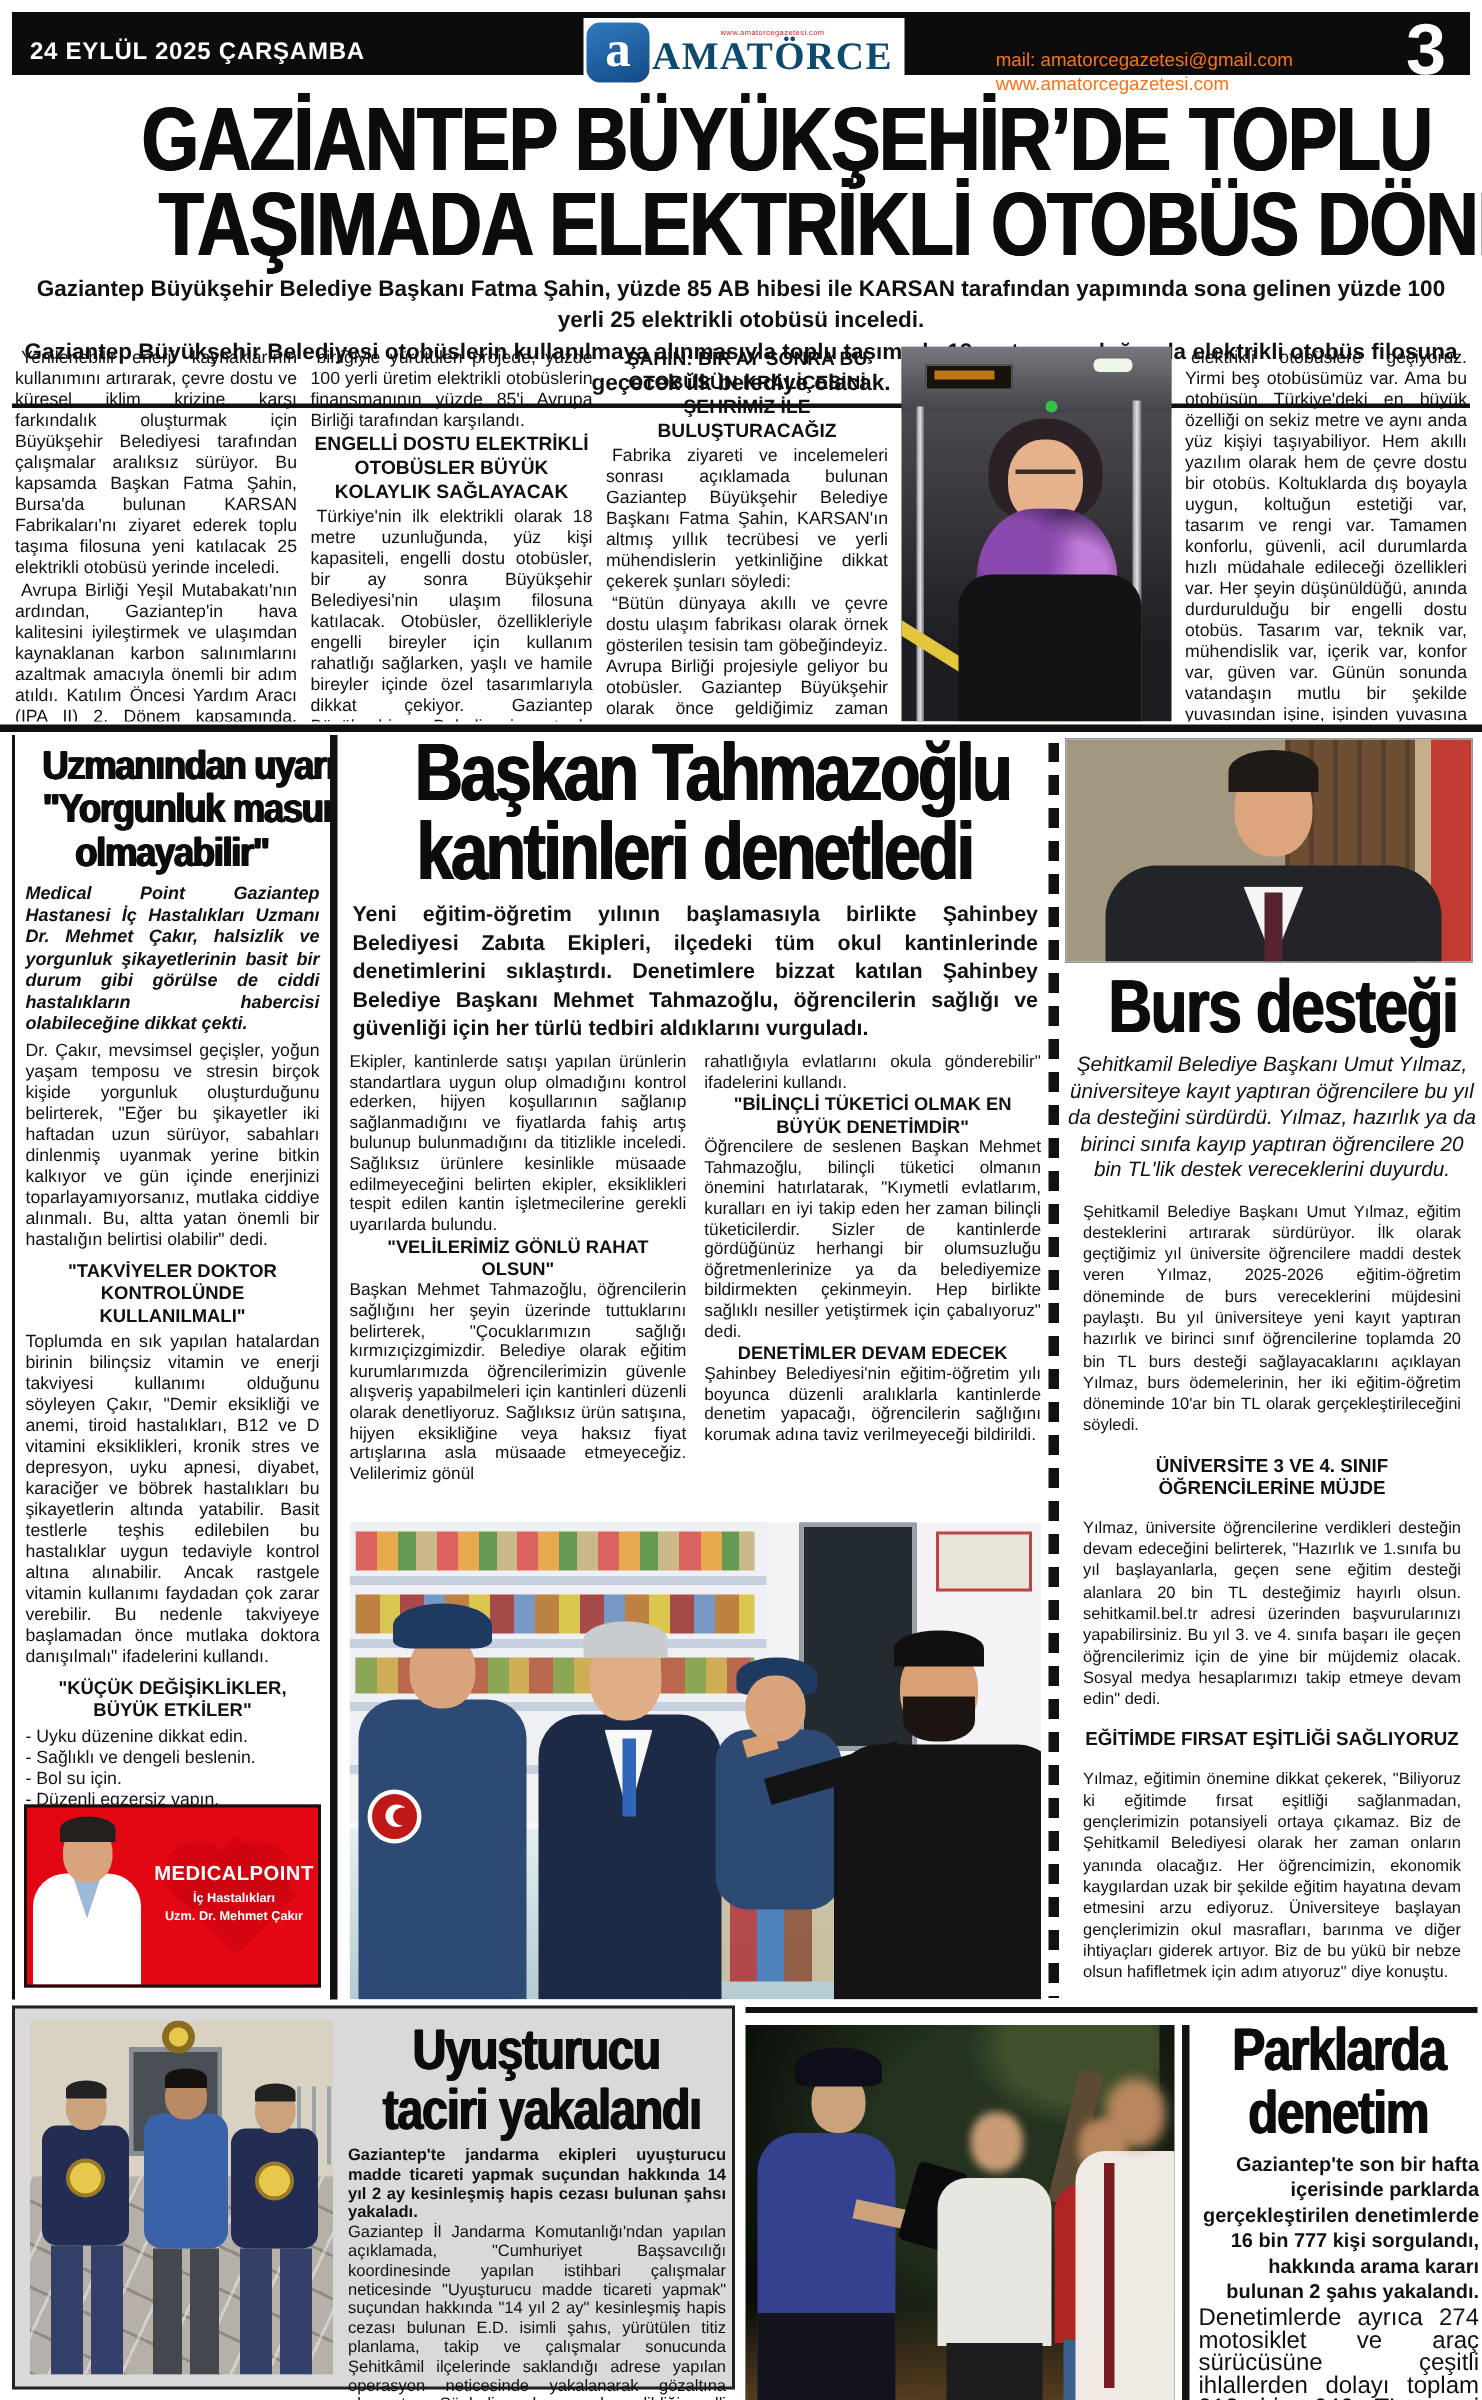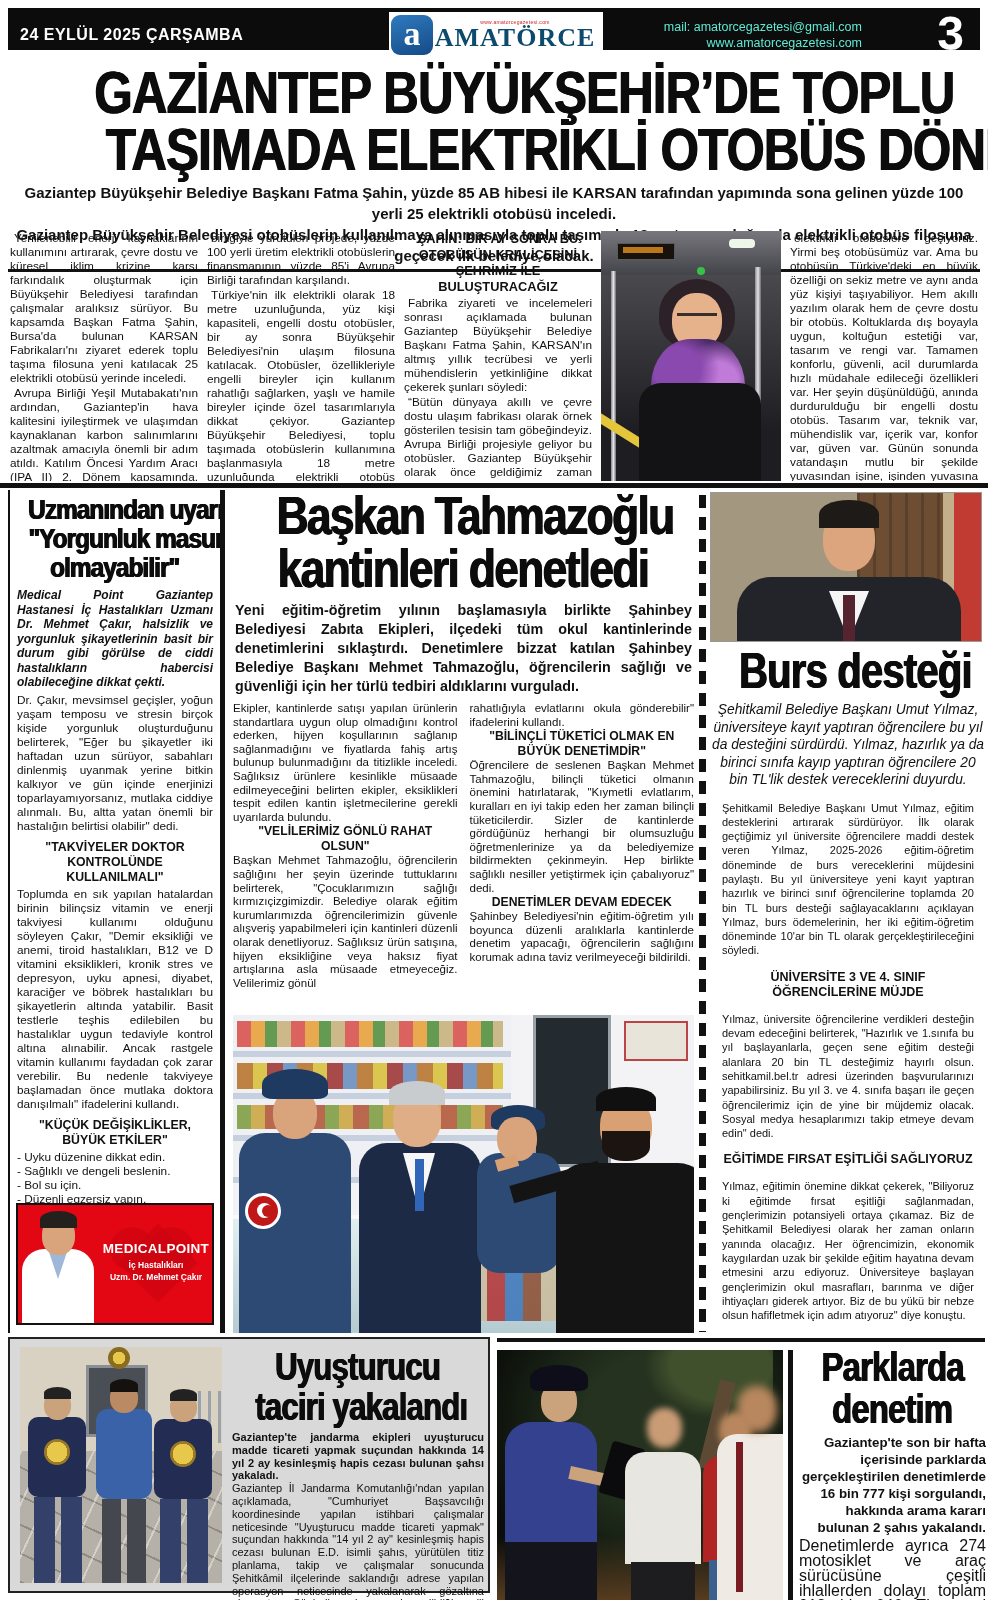--- a/index.html
+++ b/index.html
@@ -9,21 +9,21 @@
 
   
   #masthead{position:absolute;left:8px;top:8px;width:972px;height:42px;background:#0c0c0c;}
   #date{position:absolute;left:12px;top:18px;color:#fff;font-weight:bold;font-size:16px;letter-spacing:.5px;}
   #logo-box{position:absolute;left:381px;top:4px;width:214px;height:46px;background:#fff;display:flex;align-items:center;padding:2px 6px 2px 2px;}
   #logo-a{width:42px;height:40px;background:linear-gradient(160deg,#2f7bc0,#144a86);border-radius:9px;color:#fff;
           font-family:"Liberation Serif",serif;font-weight:bold;font-size:34px;line-height:38px;text-align:center;flex:0 0 auto;}
   #logo-right{flex:1;text-align:center;}
   #logo-url{font-size:5px;color:#c22;letter-spacing:.3px;}
   #logo-text{font-family:"Liberation Serif",serif;font-weight:bold;color:#0c4a6e;font-size:26px;letter-spacing:1px;line-height:26px;}
-  #contact{position:absolute;right:118px;top:11px;color:#5eead4;font-size:12.5px;line-height:16px;text-align:right;}
+  #contact{position:absolute;right:118px;top:24px;color:#f97316;font-size:12.5px;line-height:16px;text-align:left;}
   #pagenum{position:absolute;right:16px;top:-2px;color:#fff;font-weight:bold;font-size:48px;}
 
   
   .cond{display:inline-block;white-space:nowrap;font-weight:bold;letter-spacing:-1px;
         transform:scaleX(.82);transform-origin:50% 50%;
         text-shadow:.7px 0 0 currentColor,-.7px 0 0 currentColor;}
 
   
   #headline{position:absolute;left:0;top:64px;width:988px;text-align:center;line-height:57px;font-size:60px;color:#0c0c0c;}
   #subhead{position:absolute;left:8px;top:182px;width:972px;text-align:center;font-weight:bold;font-size:15px;line-height:21px;
@@ -238,20 +238,21 @@
     <div>Gaziantep Büyükşehir Belediyesi otobüslerin kullanılmaya alınmasıyla toplu taşımada 18 metre uzunluğunda elektrikli otobüs filosuna geçecek ilk belediye olacak.</div>
   </div>
 
   <div id="topcols">
     <div class="tcol">
       <p>Yenilenebilir enerji kaynaklarının kullanımını artırarak, çevre dostu ve küresel iklim krizine karşı farkındalık oluşturmak için Büyükşehir Belediyesi tarafından çalışmalar aralıksız sürüyor. Bu kapsamda Başkan Fatma Şahin, Bursa'da bulunan KARSAN Fabrikaları'nı ziyaret ederek toplu taşıma filosuna yeni katılacak 25 elektrikli otobüsü yerinde inceledi.</p>
       <p>Avrupa Birliği Yeşil Mutabakatı'nın ardından, Gaziantep'in hava kalitesini iyileştirmek ve ulaşımdan kaynaklanan karbon salınımlarını azaltmak amacıyla önemli bir adım atıldı. Katılım Öncesi Yardım Aracı (IPA II) 2. Dönem kapsamında, “Gaziantep İçin Sürdürülebilir ve Akıllı Mobilite Strateji Planı” çerçevesinde Ulaştırma ve Altyapı Bakanlığı ile Avrupa Birliği iş</p>
     </div>
     <div class="tcol">
       <p>birliğiyle yürütülen projede, yüzde 100 yerli üretim elektrikli otobüslerin finansmanının yüzde 85'i Avrupa Birliği tarafından karşılandı.</p>
+      <p class="colhead">ENGELLİ DOSTU ELEKTRİKLİ OTOBÜSLER BÜYÜK KOLAYLIK SAĞLAYACAK</p>
       <p>Türkiye'nin ilk elektrikli olarak 18 metre uzunluğunda, yüz kişi kapasiteli, engelli dostu otobüsler, bir ay sonra Büyükşehir Belediyesi'nin ulaşım filosuna katılacak. Otobüsler, özellikleriyle engelli bireyler için kullanım rahatlığı sağlarken, yaşlı ve hamile bireyler içinde özel tasarımlarıyla dikkat çekiyor. Gaziantep Büyükşehir Belediyesi, toplu taşımada otobüslerin kullanımına başlanmasıyla 18 metre uzunluğunda elektrikli otobüs filosuna geçecek ilk belediye olacak.</p>
     </div>
     <div class="tcol">
       <p class="colhead">ŞAHİN: BİR AY SONRA BU OTOBÜSÜN KRALİÇESİNİ ŞEHRİMİZ İLE BULUŞTURACAĞIZ</p>
       <p>Fabrika ziyareti ve incelemeleri sonrası açıklamada bulunan Gaziantep Büyükşehir Belediye Başkanı Fatma Şahin, KARSAN'ın altmış yıllık tecrübesi ve yerli mühendislerin yetkinliğine dikkat çekerek şunları söyledi:</p>
       <p>“Bütün dünyaya akıllı ve çevre dostu ulaşım fabrikası olarak örnek gösterilen tesisin tam göbeğindeyiz. Avrupa Birliği projesiyle geliyor bu otobüsler. Gaziantep Büyükşehir olarak önce geldiğimiz zaman filomuzu gençleştirdik. Sonra CNG'ye geçtik. Şimdi akıllı ulaşım, çevre dostu bir ulaşım için bu otobüslerle birlikte biz</p>
     </div>
     <div id="photo-bus" class="ph">
       <div class="b-ceil"></div>
       <div class="b-led"></div>

